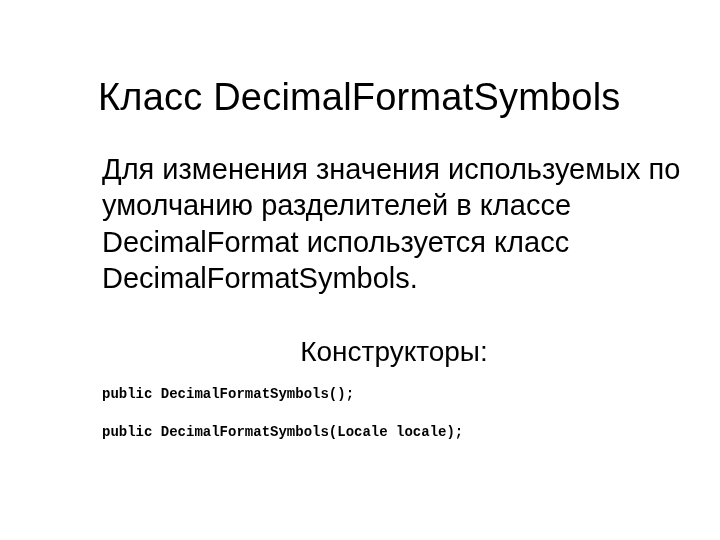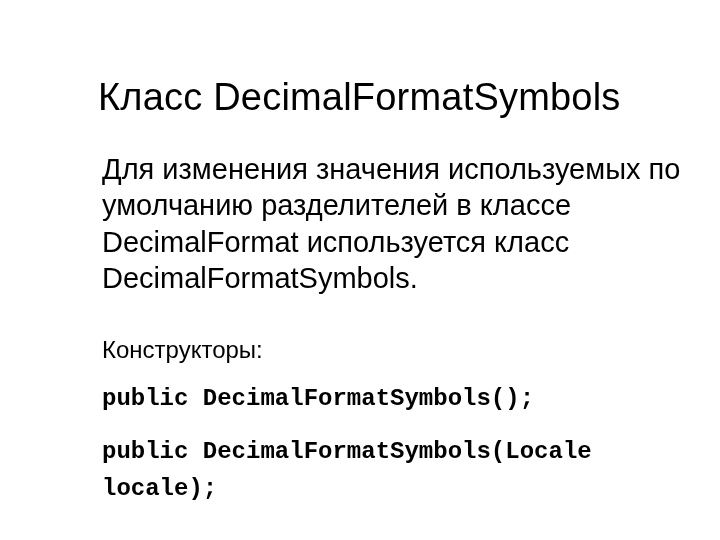--- a/index.html
+++ b/index.html
@@ -23,28 +23,29 @@
       letter-spacing: 0.2px;
     }
     .body-text {
       font-size: 29px;
       line-height: 1.25;
       margin-bottom: 40px;
       font-weight: 400;
       padding-left: 4px;
     }
     .subheading {
-      font-size: 24px;
+      font-size: 28px;
       margin-bottom: 16px;
       font-weight: 400;
       padding-left: 4px;
+      text-align: center;
     }
     .code-line {
       font-family: "Courier New", Courier, monospace;
-      font-size: 24px;
+      font-size: 14px;
       font-weight: bold;
       line-height: 1.55;
       padding-left: 4px;
     }
   </style>
 </head>
 <body>
 
 <h1 class="slide-title">Класс DecimalFormatSymbols</h1>
 

